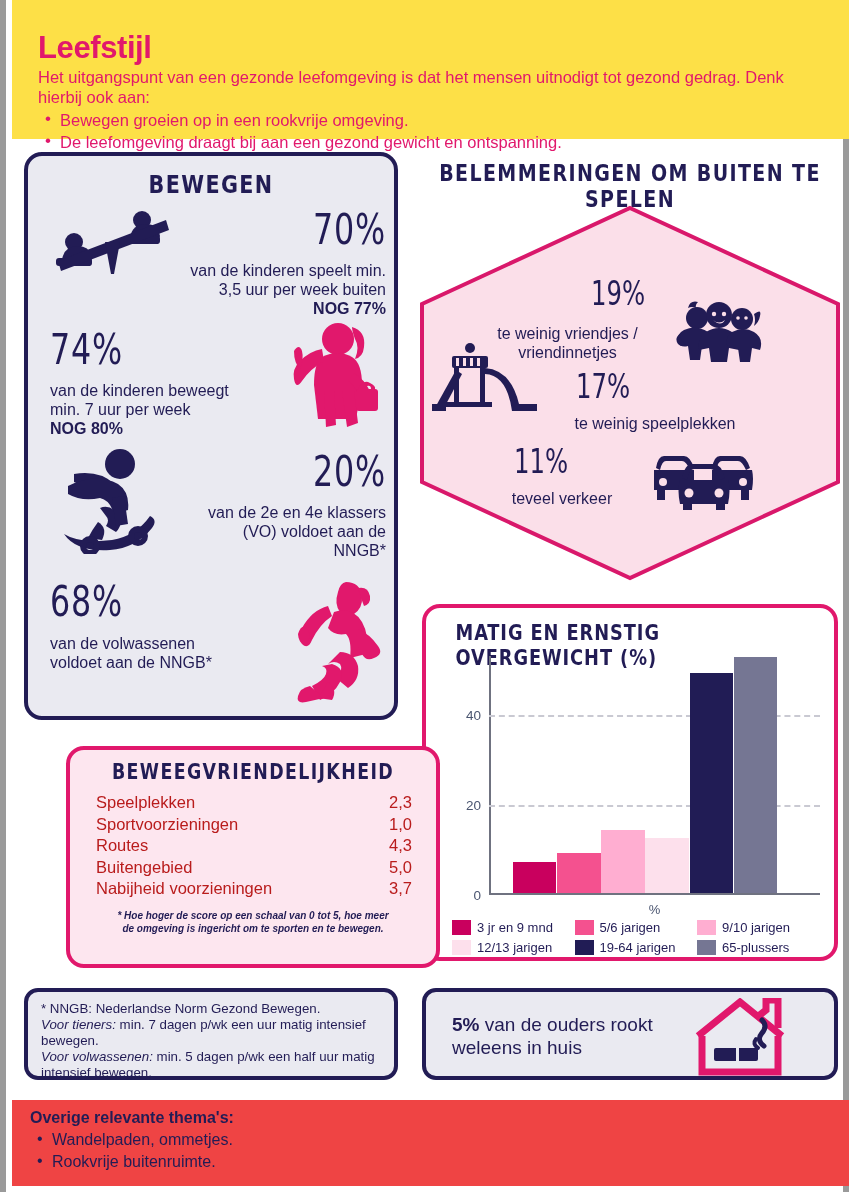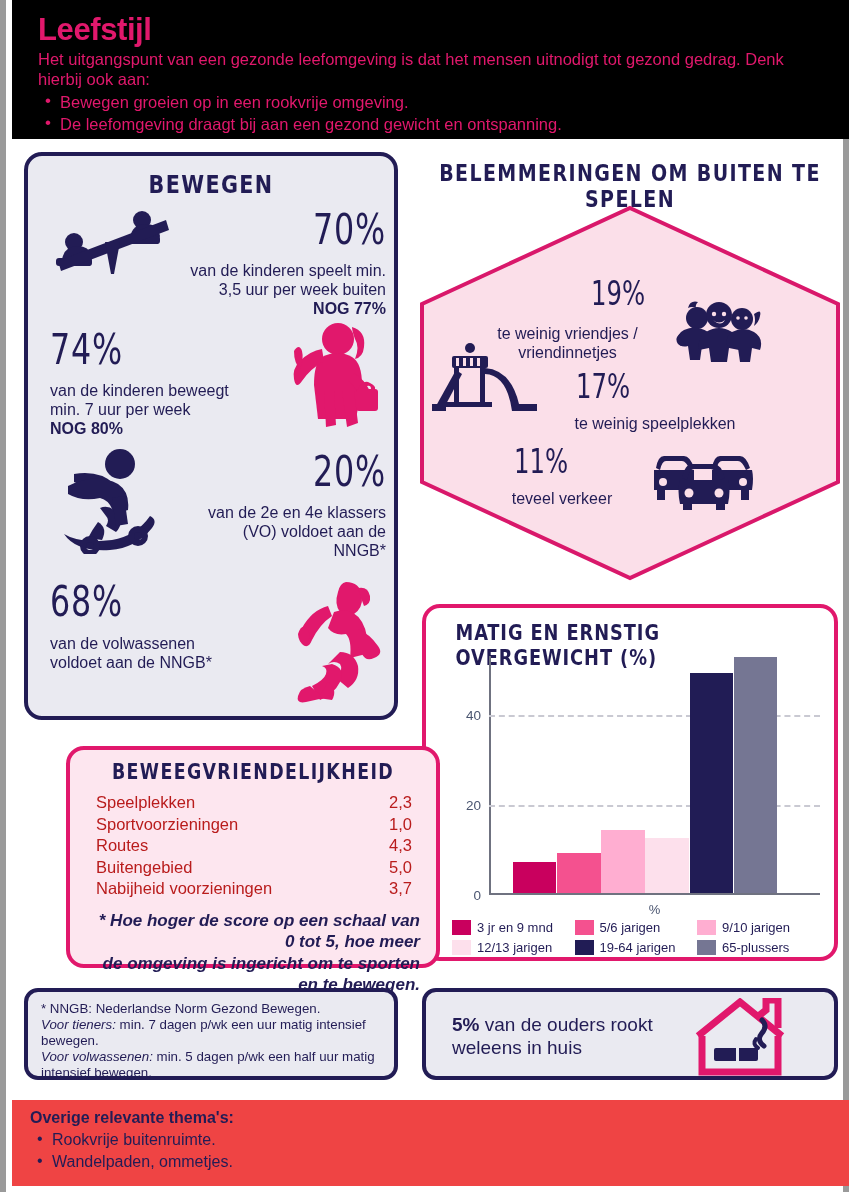--- a/index.html
+++ b/index.html
@@ -15,23 +15,23 @@
     position:absolute; left:0; top:0; width:849px; height:1192px;
     background:#fff;
     box-sizing:border-box;
     border-left:6px solid #9a9a9a;
     border-right:6px solid #9a9a9a;
   }
 
   
   .header{
     position:absolute; left:6px; top:0; width:837px; height:139px;
-    background:#000000;
+    background:#fde047;
     box-sizing:border-box;
-    padding:14px 26px 0 26px;
+    padding:32px 26px 0 26px;
   }
   .header h1{
     margin:0 0 2px 0;
     font-size:31px;
     font-weight:bold;
     color:#e1186c;
     letter-spacing:-0.4px;
     line-height:1.05;
   }
   .header p{
@@ -170,21 +170,21 @@
 
   
   #bvr{left:18px; top:746px; width:374px; height:222px;margin-left:42px;}
   #bvr .title{margin-top:10px;font-size:21px;}
   .bvr-rows{margin:8px 24px 0 26px;}
   .bvr-row{display:flex;justify-content:space-between;font-size:16.5px;line-height:1.31;color:#b91c1c;font-weight:500;}
   .bvr-row.tot{font-weight:bold;}
   .bvr-row .v{width:42px;text-align:right;}
   .bvr-note{
     margin:10px 16px 0 16px;
-    font-size:17px; font-style:italic; text-align:right;
+    font-size:10px; font-style:italic; text-align:center;
     line-height:1.25; color:#221c55; font-weight:bold;
   }
 
   
   #nngb{left:18px; top:988px; width:374px; height:92px; border-radius:14px;}
   #nngb .body{
     padding:9px 12px 0 13px; font-size:13.3px; line-height:1.21; color:#221c55; font-weight:500;
   }
   #nngb i{font-style:italic;}
 
@@ -517,18 +517,18 @@
           <path d="M72 48 q-8 -6 -2 -13 q6 -7 0 -13" fill="none" stroke="#221c55" stroke-width="5" stroke-linecap="round"></path>
           <path d="M66 50 q-6 -4 -2 -9" fill="none" stroke="#221c55" stroke-width="4" stroke-linecap="round"></path>
         </g>
       </svg>
     </div>
   </div>
 
   <div id="footer">
     <h3>Overige relevante thema's:</h3>
     <ul>
+      <li>Wandelpaden, ommetjes.</li>
       <li>Rookvrije buitenruimte.</li>
-      <li>Wandelpaden, ommetjes.</li>
     </ul>
   </div>
 
 </div>
 
 </body></html>

